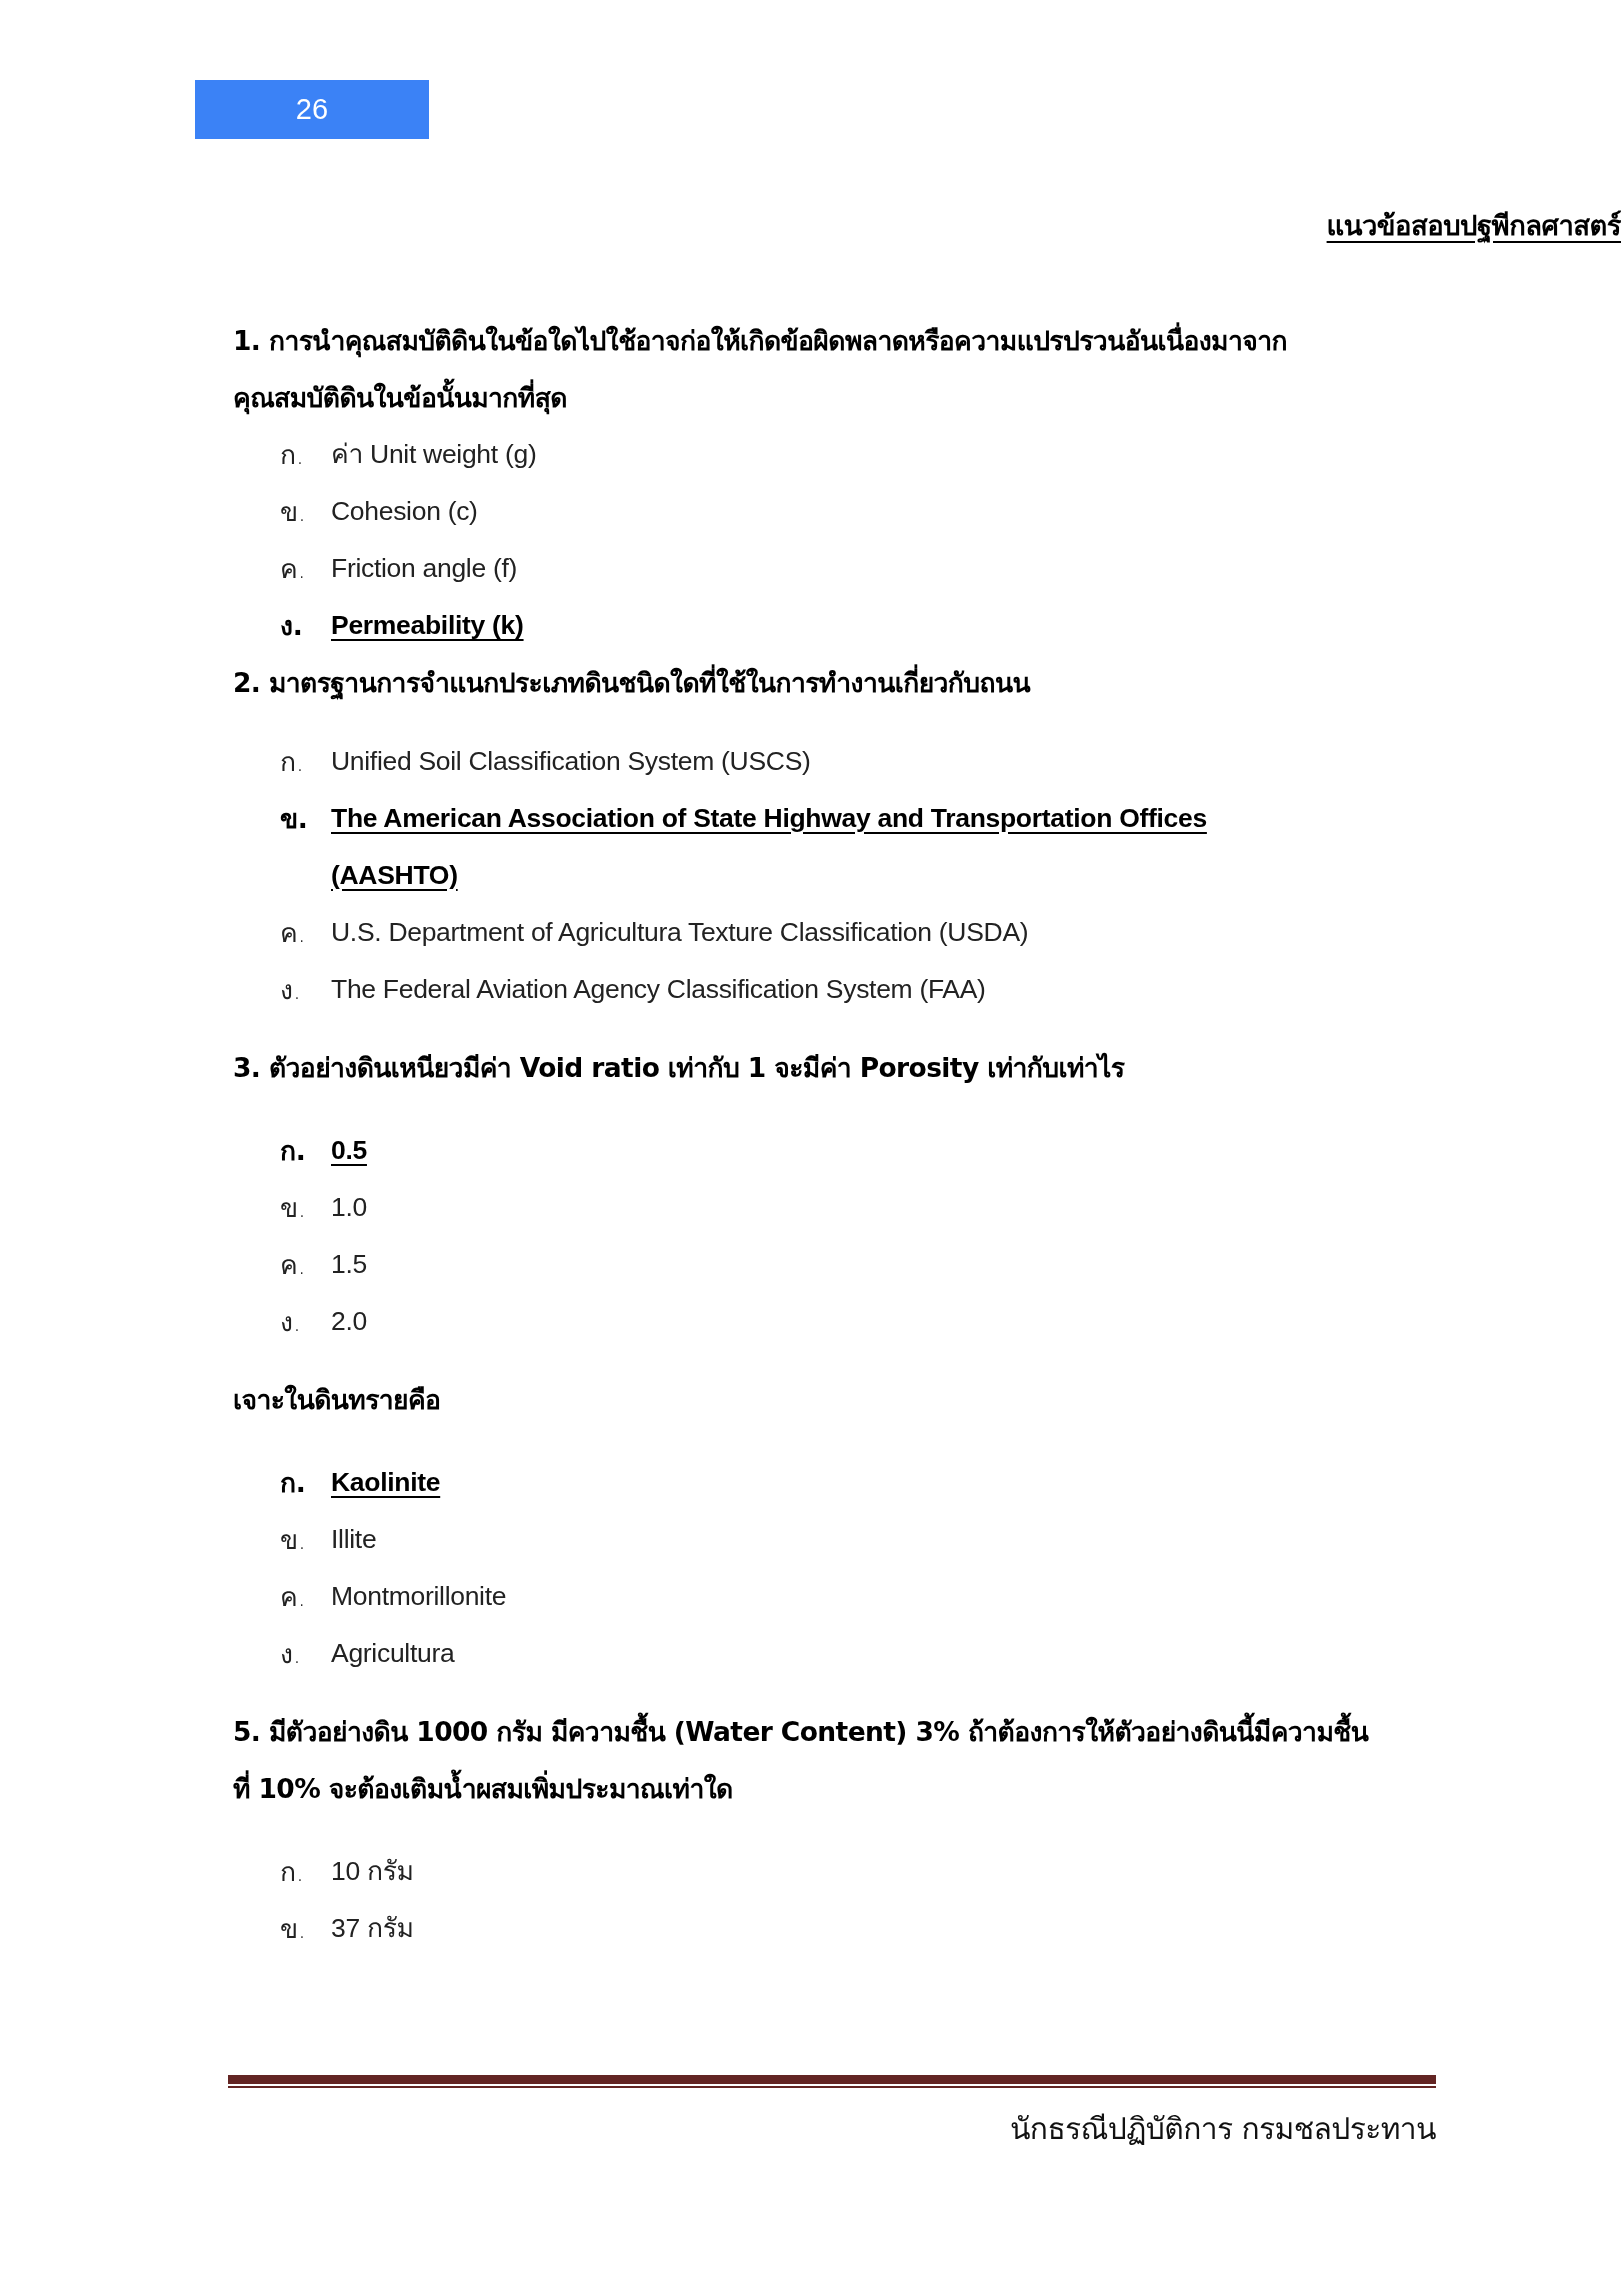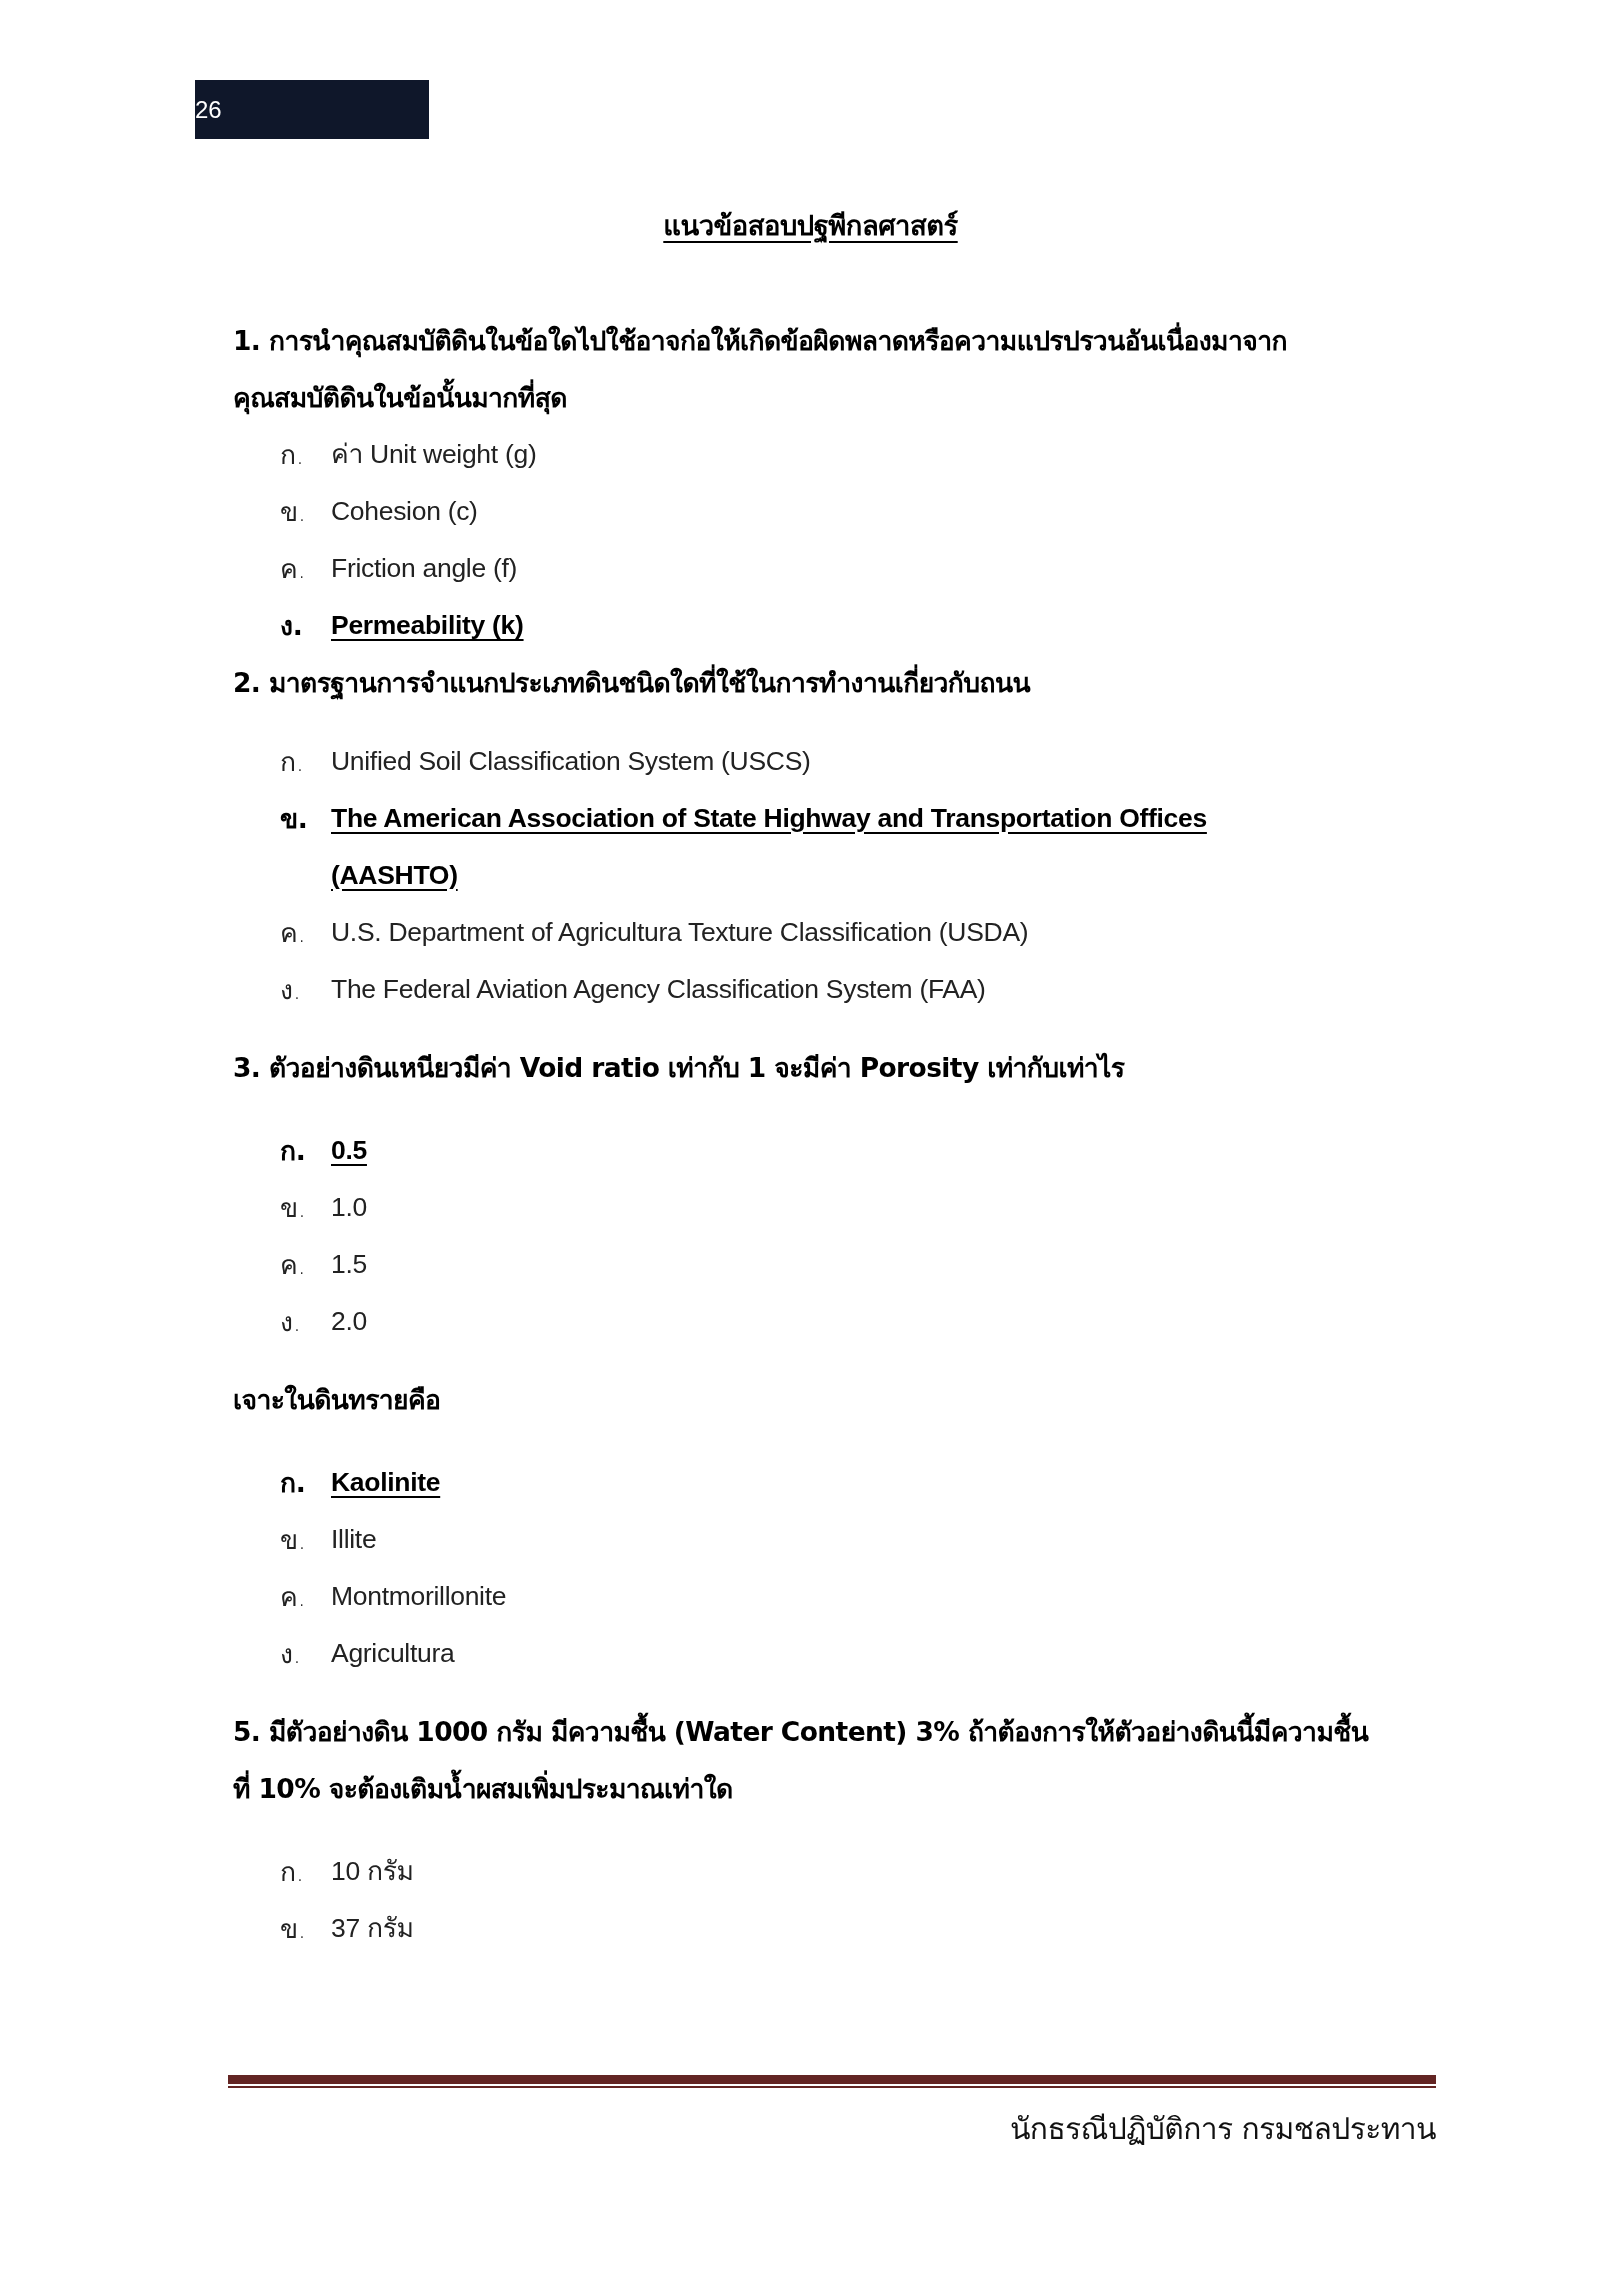--- a/index.html
+++ b/index.html
@@ -3,25 +3,25 @@
   <meta charset="utf-8">
   <style>
     html, body { margin: 0; padding: 0; background: #ffffff; }
     body {
       width: 1621px; height: 2293px; position: relative; overflow: hidden;
       font-family: "DejaVu Sans", "Liberation Sans", sans-serif;
       color: #000;
     }
     .page-num {
       position: absolute; left: 195px; top: 80px; width: 234px; height: 59px;
-      background: #0f172a; color: #fff; line-height: 59px;
-      font-size: 24px; font-family: "Liberation Sans", sans-serif;
+      background: #3b82f6; color: #fff; text-align: center; line-height: 59px;
+      font-size: 29px; font-family: "Liberation Sans", sans-serif;
     }
     .title {
-      position: absolute; left: 0; top: 204px; width: 1621px; text-align: center;
+      position: absolute; left: 0; top: 204px; width: 1621px; text-align: right;
       font-size: 27.4px; font-weight: bold; letter-spacing: -0.5px;
     }
     .title span { text-decoration: underline; text-underline-offset: 5.9px; }
     .content { position: absolute; left: 233px; top: 312px; width: 1206px; }
     .q {
       font-size: 26.5px; font-weight: bold; line-height: 57px; letter-spacing: -0.6px;
     }
     .opts { margin-left: 47px; }
     .opt {
       display: flex; font-size: 26.5px; line-height: 57px; font-weight: 300;

